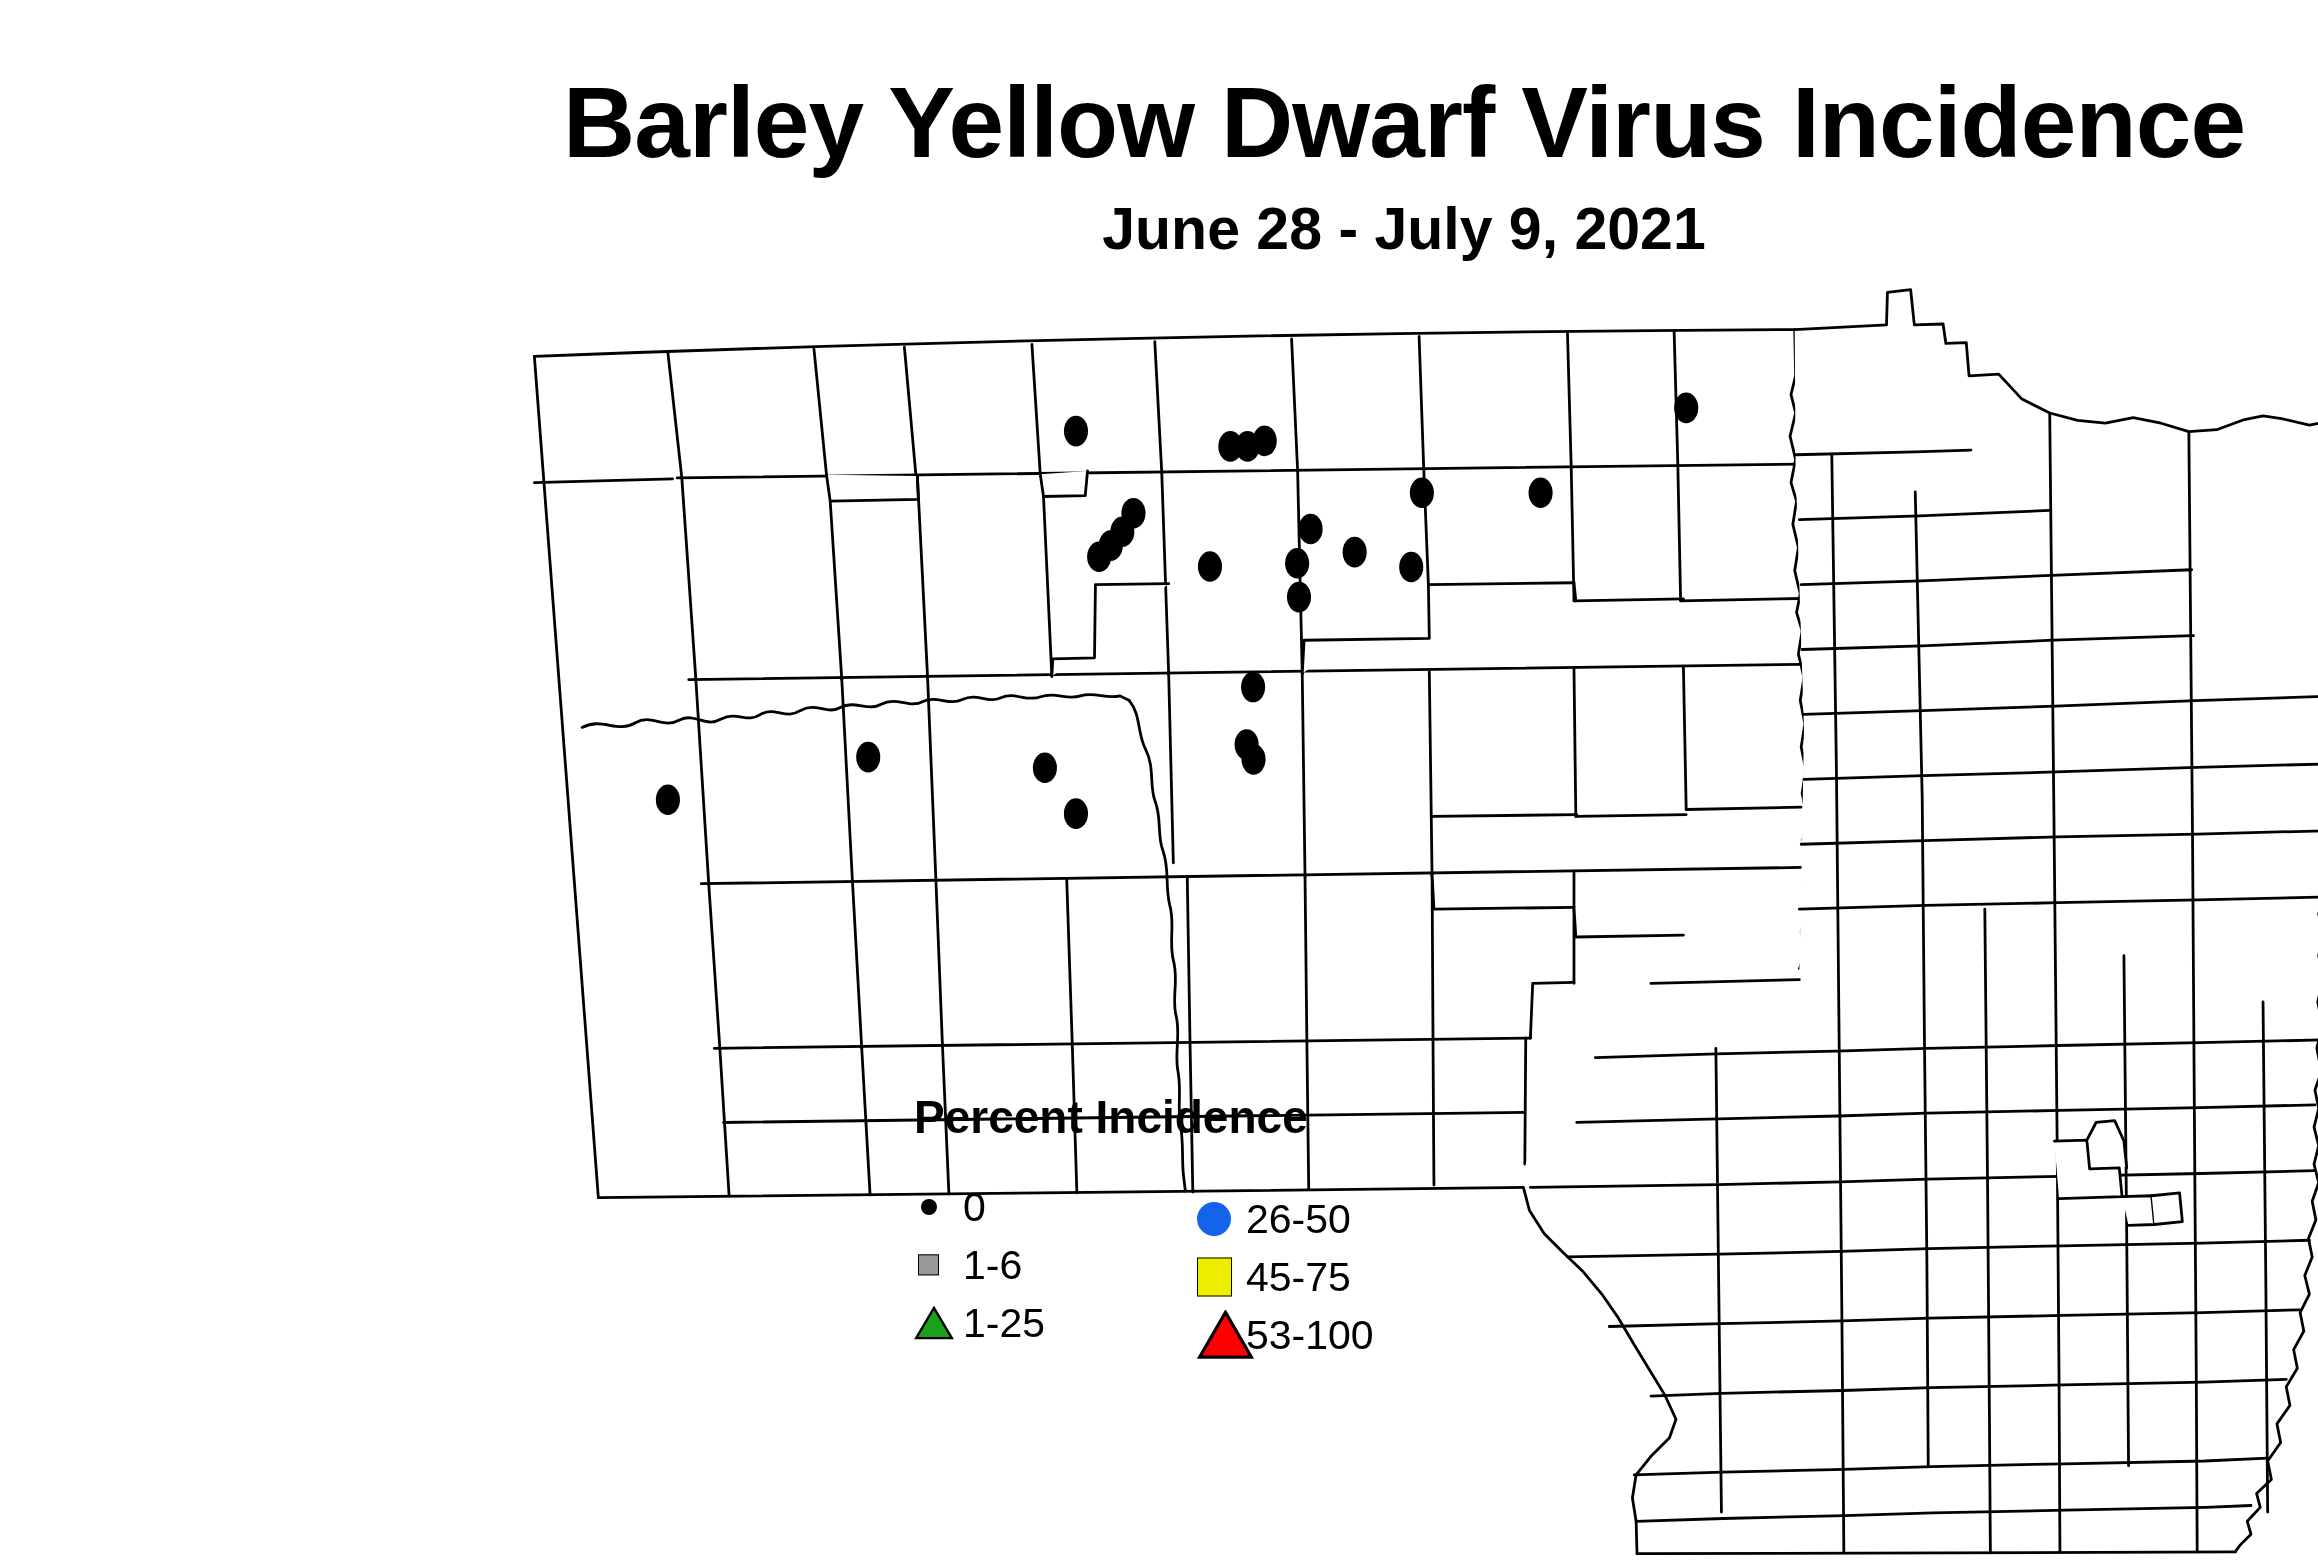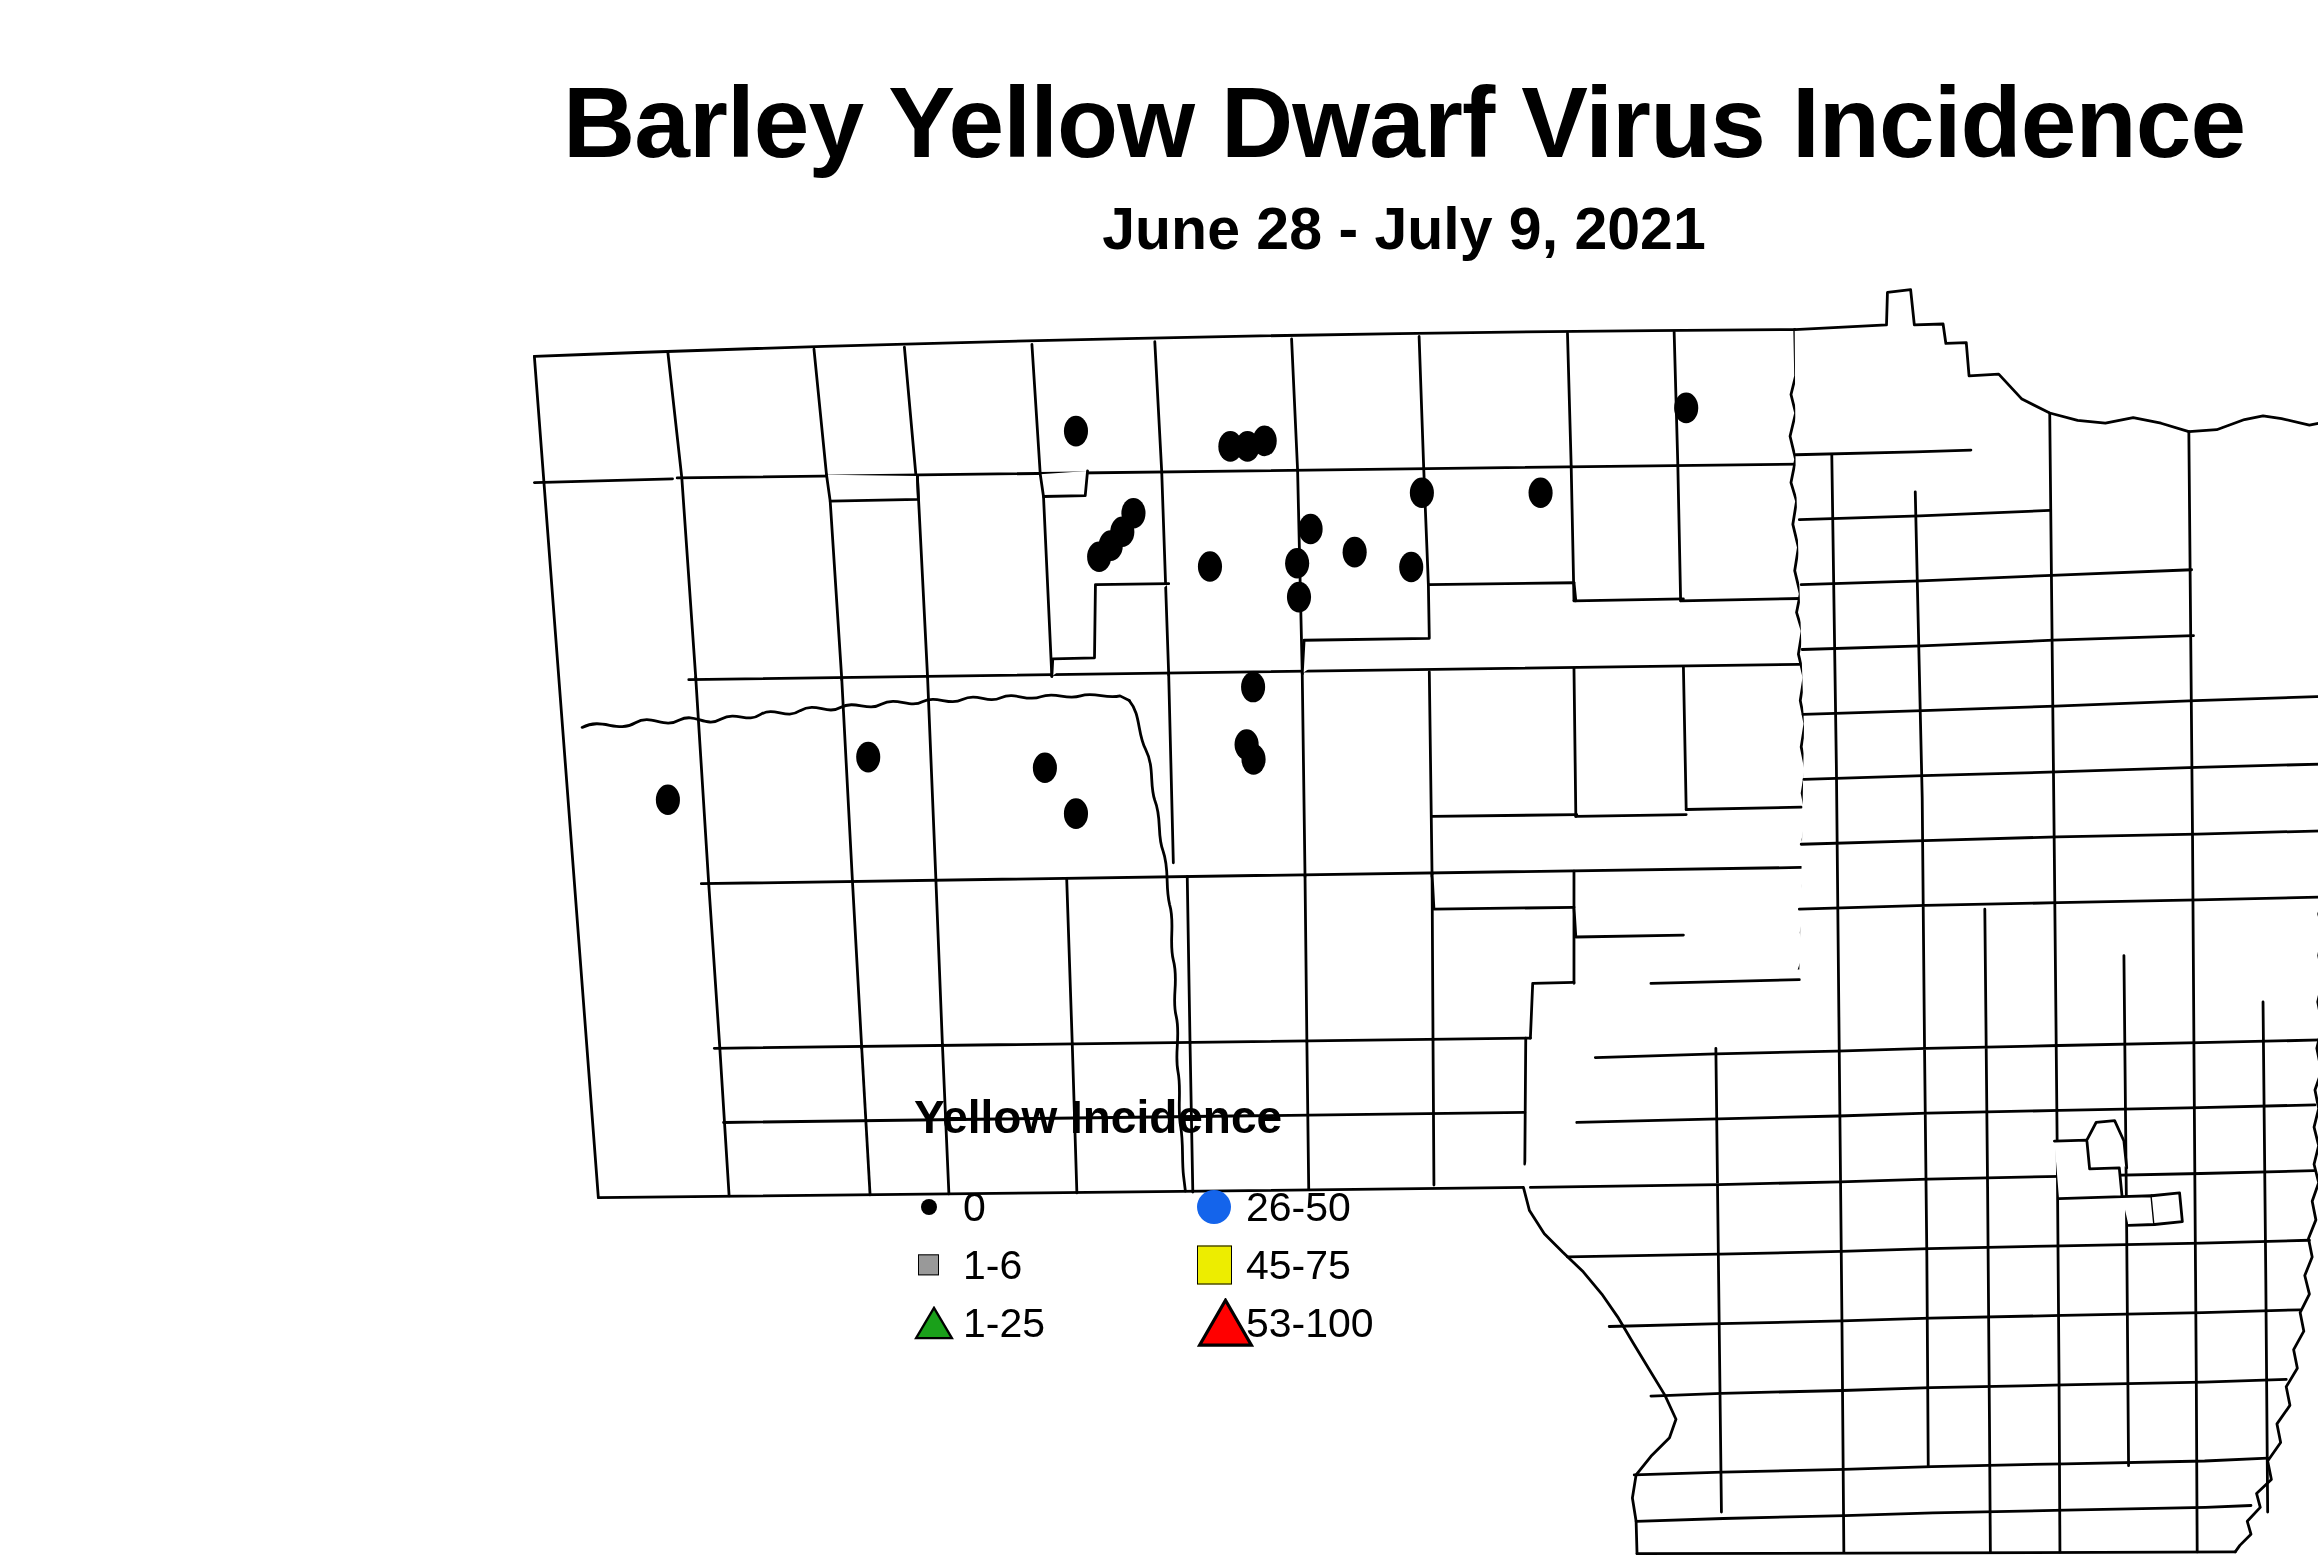--- a/index.html
+++ b/index.html
@@ -81,21 +81,21 @@
     font-weight: bold;
     color: #000;
     white-space: nowrap;
   }
   .legend-col {
     position: absolute;
     top: 88px;
     width: 241px;
   }
   .legend-col.col-left  { left: 0px; }
-  .legend-col.col-right { left: 283px; }
+  .legend-col.col-right { left: 283px; margin-top: 12px; }
 
   .legend-row {
     position: relative;
     height: 58px;
     display: block;
   }
   .legend-swatch {
     position: absolute;
     left: 0;
     top: 50%;
@@ -371,21 +371,21 @@
         <ellipse cx="2688" cy="1045" rx="26" ry="33" fill="#000000" stroke="none"></ellipse>
         <ellipse cx="2703" cy="1077" rx="26" ry="33" fill="#000000" stroke="none"></ellipse>
         <ellipse cx="1872" cy="1072" rx="26" ry="33" fill="#000000" stroke="none"></ellipse>
         <ellipse cx="2253" cy="1095" rx="26" ry="33" fill="#000000" stroke="none"></ellipse>
         <ellipse cx="1440" cy="1164" rx="26" ry="33" fill="#000000" stroke="none"></ellipse>
         <ellipse cx="2320" cy="1194" rx="26" ry="33" fill="#000000" stroke="none"></ellipse>
       </g>
   </svg>
 
   <div id="legend">
-    <div class="legend-title">Yellow Incidence</div>
+    <div class="legend-title">Percent Incidence</div>
 
     <div class="legend-col col-left">
 
       <div class="legend-row">
         <span class="legend-swatch sw-dot-sm"></span>
         <span class="legend-label">0</span>
       </div>
 
       <div class="legend-row">
         <span class="legend-swatch sw-square-sm"></span>

